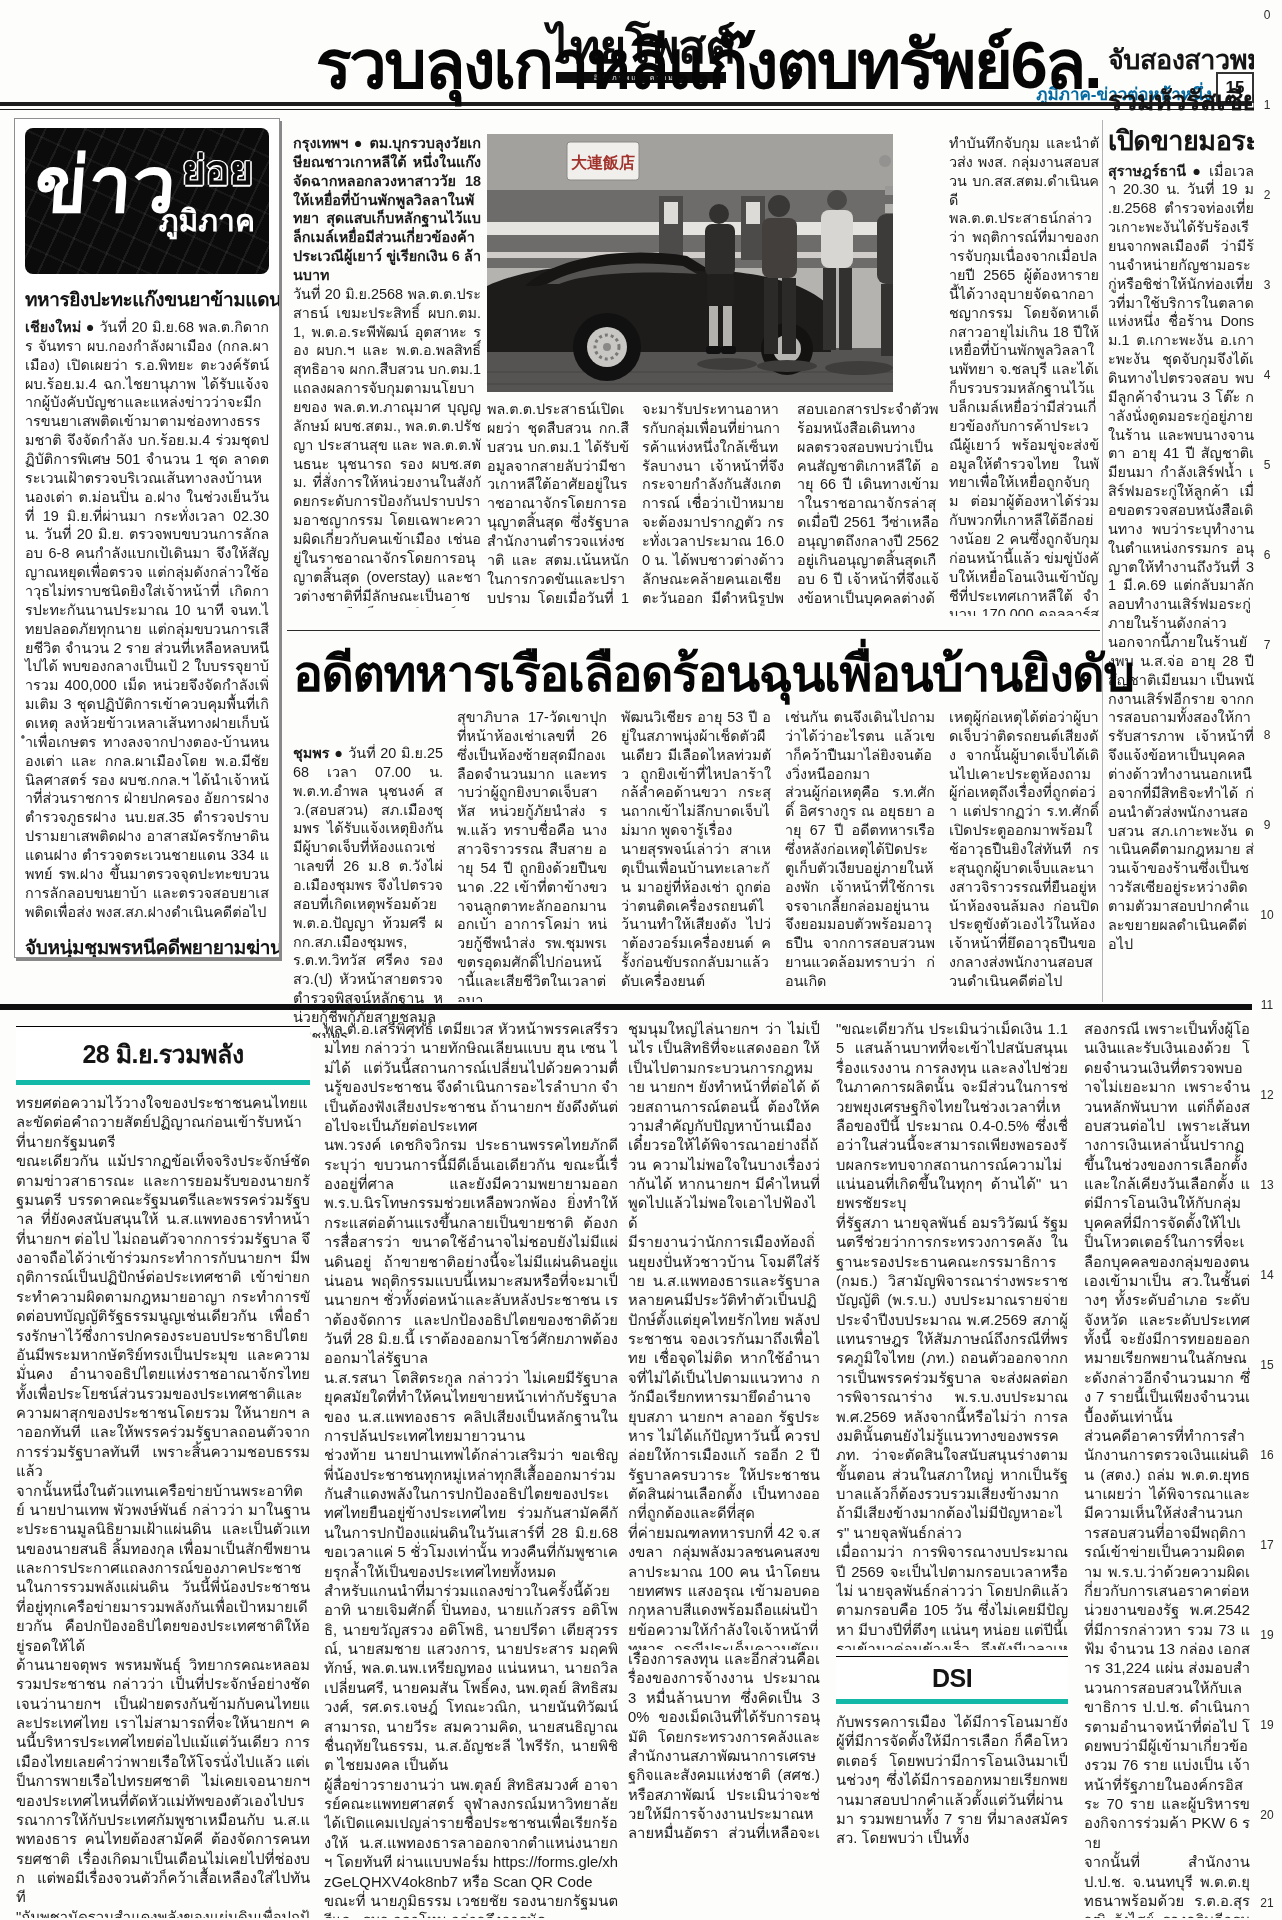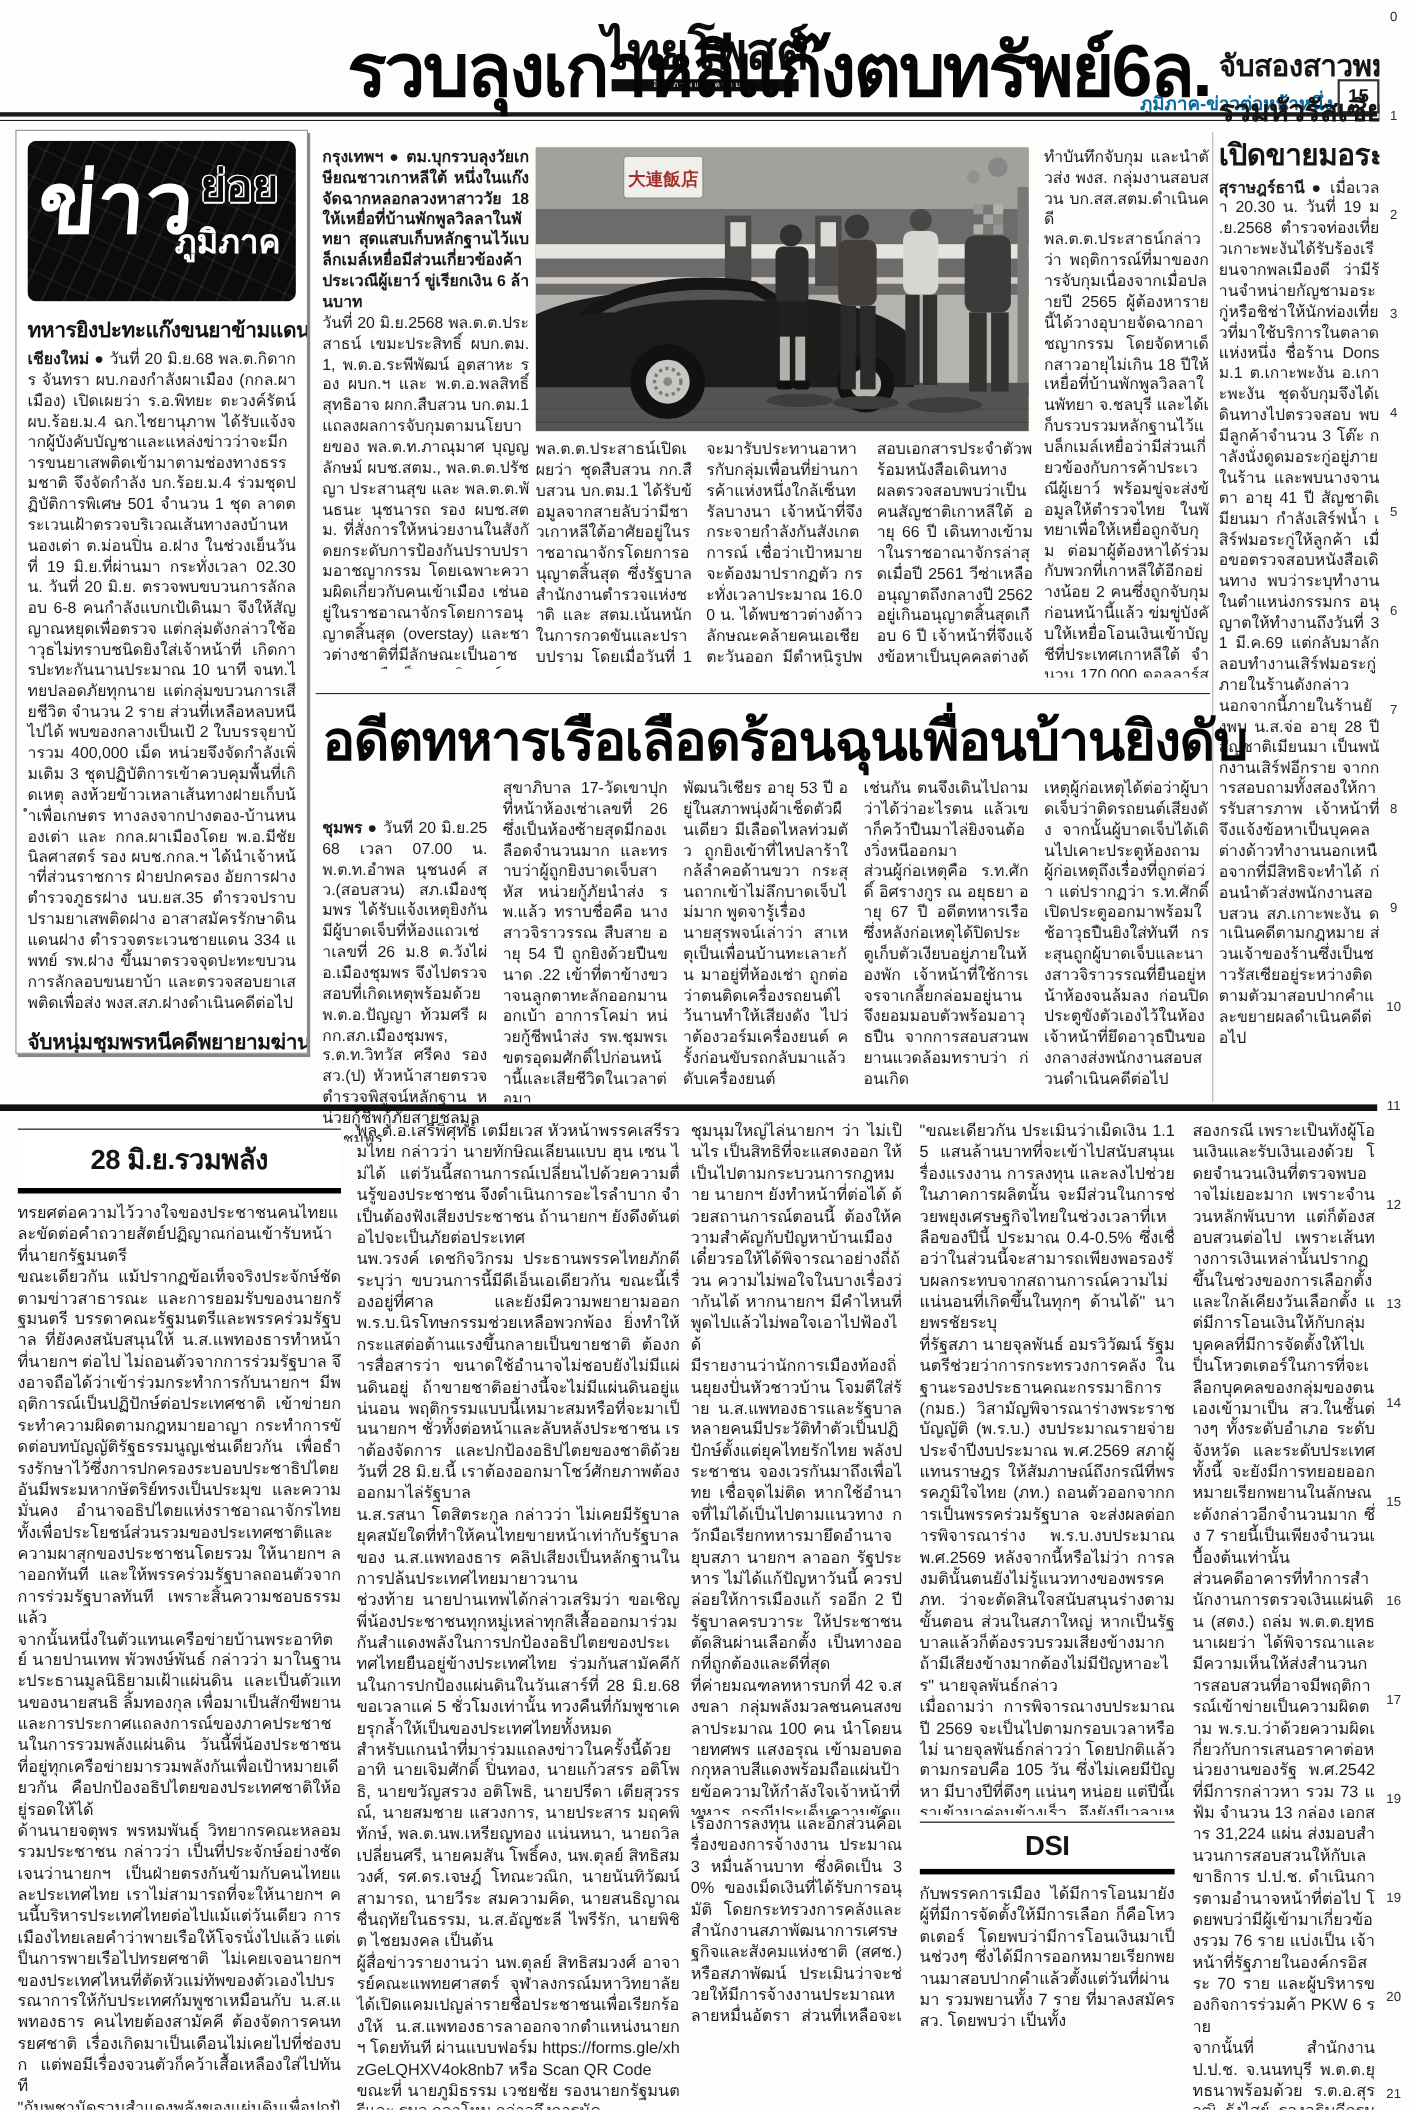--- a/index.html
+++ b/index.html
@@ -29,42 +29,42 @@
                text-shadow:-1.5px 0 #fff,1.5px 0 #fff,0 -1.5px #fff,0 1.5px #fff,1px 1px #fff,-1px -1px #fff;}
   #sb-logo .l3{position:absolute;right:14px;top:78px;font-size:30px;font-weight:900;color:#fff;line-height:1;}
   .sb-head{font-size:19px;font-weight:900;letter-spacing:-.4px;margin:10px 0 4px;white-space:nowrap;}
   .txt{font-size:14.4px;line-height:1.31;text-align:justify;word-break:break-all;white-space:pre-line;color:#1c1c1c;}
   .dl{font-weight:800;}
   
   #lead-headline{left:298px;top:30px;width:802px;font-size:67px;font-weight:900;letter-spacing:-2.5px;
                  color:#060606;white-space:nowrap;line-height:1.05;text-align:right;}
   .colA{left:293px;top:134px;width:188px;height:474px;overflow:hidden;}
   .lede{font-weight:700;}
-  #photo-wrap{left:487px;top:134px;width:448px;height:258px;background:#22c55e;overflow:hidden;}
+  #photo-wrap{left:487px;top:134px;width:406px;height:258px;background:#ef4444;overflow:hidden;}
   .colB{left:487px;top:400px;width:142px;height:206px;overflow:hidden;}
   .colC{left:642px;top:400px;width:142px;height:206px;overflow:hidden;}
   .colD{left:797px;top:400px;width:142px;height:206px;overflow:hidden;}
   .colE{left:949px;top:134px;width:150px;height:482px;overflow:hidden;}
   #hr-mid{left:287px;top:630px;width:813px;height:1px;background:#2a2a2a;}
   #vr-right{left:1102px;top:120px;width:1px;height:882px;background:#b3b3b3;}
   
   #rs{left:1108px;top:40px;width:146px;height:962px;overflow:hidden;}
   .rs-h{font-size:27px;font-weight:900;letter-spacing:-.5px;line-height:1.5;white-space:nowrap;}
   #rs .txt{margin-top:0;}
   
   #s2-headline{left:293px;top:634px;width:810px;font-size:50px;font-weight:900;letter-spacing:-1.5px;
                text-align:center;white-space:nowrap;color:#060606;}
   .s2c{top:708px;width:150px;height:294px;overflow:hidden;}
   #s2c1{left:293px;margin-top:36px;} #s2c2{left:457px;} #s2c3{left:621px;} #s2c4{left:785px;} #s2c5{left:949px;}
   
   #rule-thick{left:0;top:1004px;width:1252px;height:6px;background:#101010;}
   .bcol{top:1020px;height:898px;overflow:hidden;}
   #b1{left:16px;width:294px;} #b2{left:324px;width:294px;}
   #b3{left:628px;width:192px;} #b4{left:836px;width:232px;} #b5{left:1084px;width:166px;}
-  .sechead{border-top:1px solid #000;border-bottom:5px solid #000000;padding:7px 0 6px;margin:6px 0 9px;
+  .sechead{border-top:1px solid #000;border-bottom:5px solid #14b8a6;padding:7px 0 6px;margin:6px 0 9px;
            text-align:center;font-size:25px;font-weight:900;letter-spacing:-.5px;background:#fff;}
   .btxt{font-size:14.8px;}
   .clip{overflow:hidden;display:block;}
 </style>
 </head>
 <body>
 
 <div id="page">
 
   <div class="abs" id="masthead">

